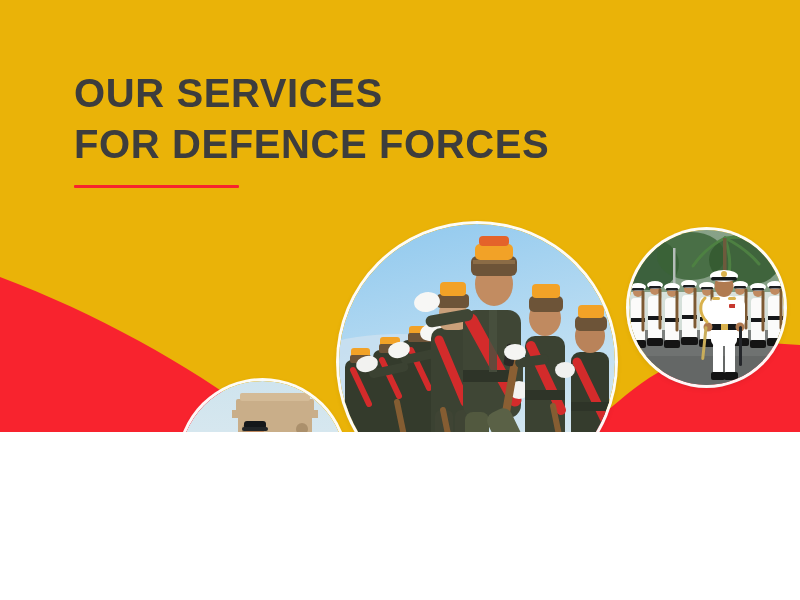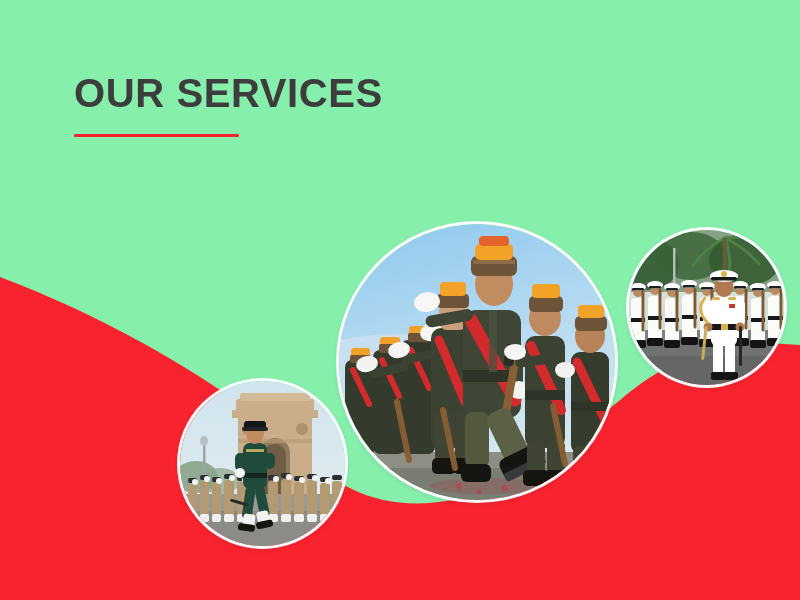--- a/index.html
+++ b/index.html
@@ -6,23 +6,23 @@
     margin: 0;
     padding: 0;
     background: #ffffff;
   }
   body {
     font-family: "Liberation Sans", sans-serif;
   }
   .slide {
     position: relative;
     width: 800px;
-    height: 600px;
+    height: 432px;
     overflow: hidden;
-    background: #86efac;
+    background: #eab308;
   }
 
   
   .bg-wave {
     position: absolute;
     left: 0;
     top: 0;
     width: 800px;
     height: 600px;
     display: block;
@@ -102,20 +102,21 @@
                C120,322 235,392 300,452
                C342,492 388,512 452,500
                C520,487 575,437 626,395
                C676,354 730,338 800,345
                L800,600 L0,600 Z" fill="#f8232e"></path>
     </g>
   </svg>
 
   <div class="heading">
     <div class="heading-line">OUR SERVICES</div>
+    <div class="heading-line">FOR DEFENCE FORCES</div>
     <div class="title-rule"></div>
   </div>
 
   <div class="photo-circle circle-army">
     <svg width="276" height="276" viewBox="0 0 276 276">
       <defs>
         <clipPath id="clipArmy">
             <circle cx="138" cy="138" r="138"></circle>
           </clipPath>
         <linearGradient id="armySky" x1="0" y1="0" x2="0.25" y2="1">

